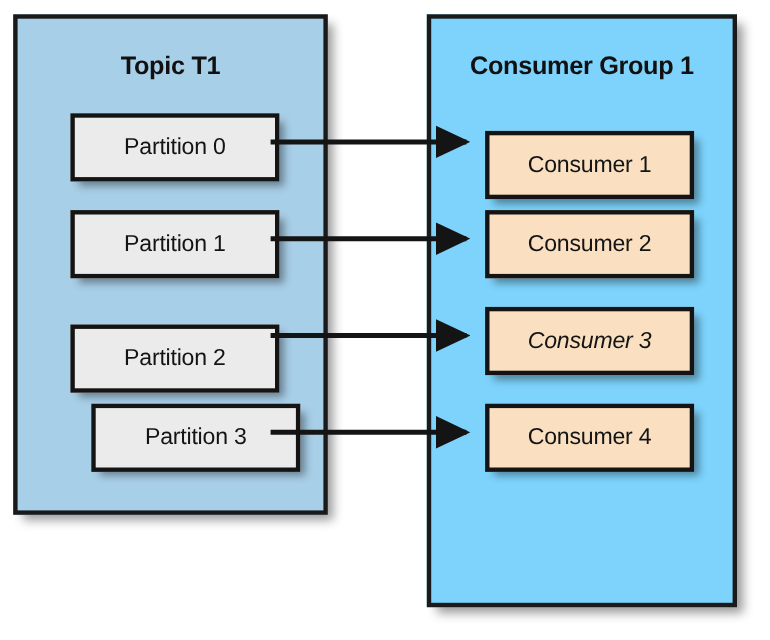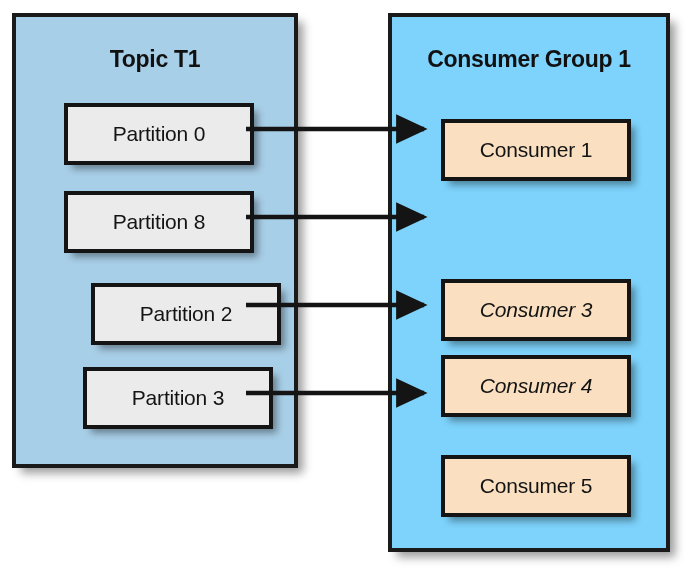--- a/index.html
+++ b/index.html
@@ -97,44 +97,44 @@
 
 <div id="canvas">
 
   <div class="panel" id="topic-panel">
     <div class="panel-title">Topic T1</div>
 
     <div class="node partition" style="top:86px;">
       <span>Partition 0</span>
     </div>
     <div class="node partition" style="top:174px;">
-      <span>Partition 8</span>
+      <span>Partition 1</span>
     </div>
-    <div class="node partition" style="top:266px;margin-left:27px;">
+    <div class="node partition" style="top:278px;">
       <span>Partition 2</span>
     </div>
     <div class="node partition" style="top:350px;margin-left:19px;">
       <span>Partition 3</span>
     </div>
   </div>
 
   <div class="panel" id="group-panel">
     <div class="panel-title">Consumer Group 1</div>
 
     <div class="node consumer" style="top:86px;margin-top:16px;">
       <span>Consumer 1</span>
     </div>
+    <div class="node consumer" style="top:174px;">
+      <span>Consumer 2</span>
+    </div>
     <div class="node consumer" style="top:262px;font-style:italic;">
       <span>Consumer 3</span>
     </div>
-    <div class="node consumer" style="top:338px;font-style:italic;">
+    <div class="node consumer" style="top:350px;">
       <span>Consumer 4</span>
-    </div>
-    <div class="node consumer" style="top:438px;">
-      <span>Consumer 5</span>
     </div>
   </div>
 
   <svg id="connectors" viewBox="0 0 700 582">
     <defs>
       <marker id="arrowhead" markerWidth="7" markerHeight="7" refX="6.2" refY="3.5" orient="auto" markerUnits="strokeWidth">
         <path d="M0,0.2 L7,3.5 L0,6.8 Z" fill="#141414"></path>
       </marker>
     </defs>
 

